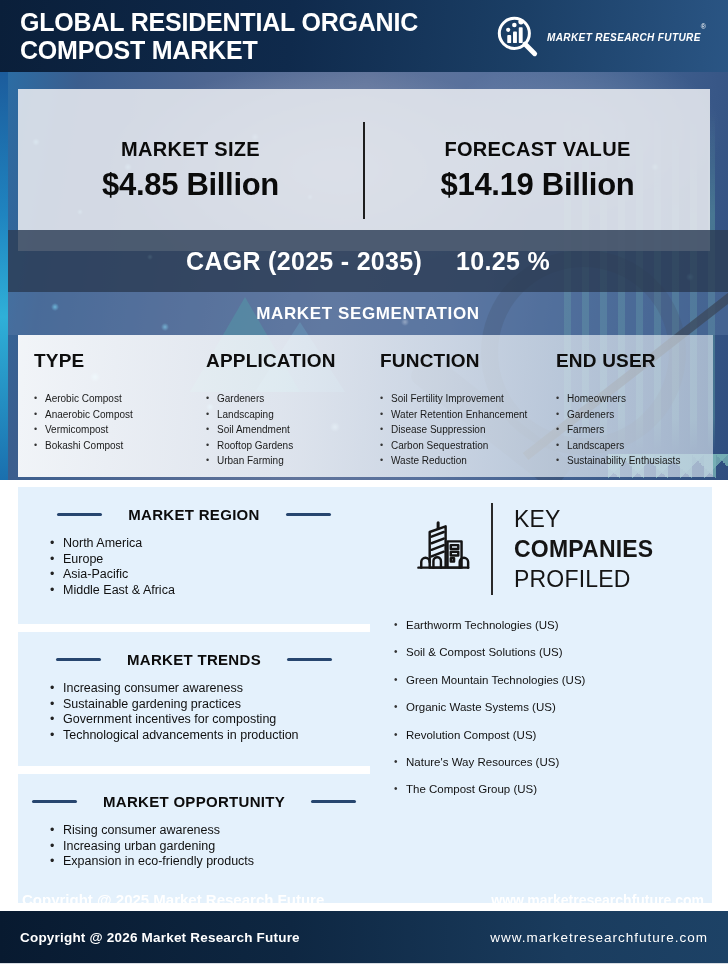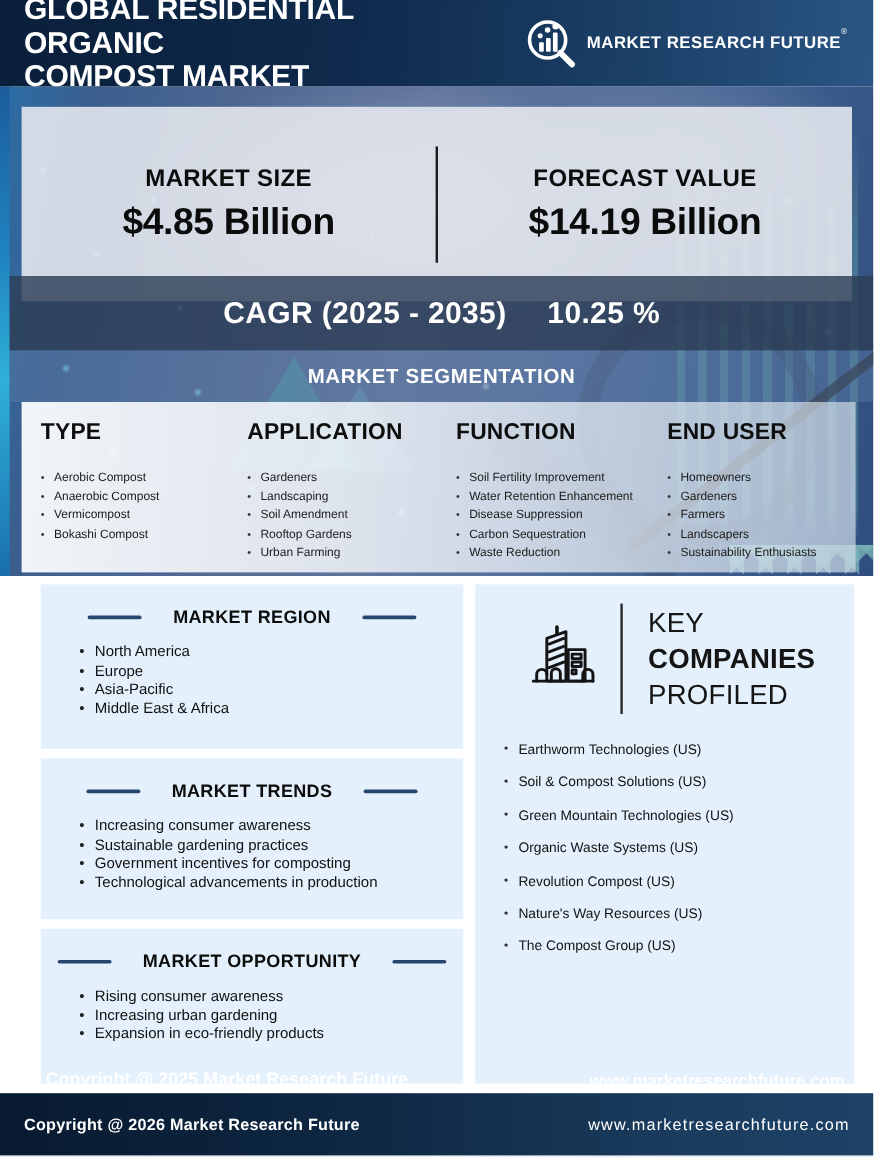--- a/index.html
+++ b/index.html
@@ -8,21 +8,21 @@
 
   
   .header {
     position: relative; height: 72px;
     background: linear-gradient(95deg, #0a1f3a 0%, #0f2a4c 40%, #1b3f66 72%, #2a5584 100%);
     display: flex; align-items: center; justify-content: space-between;
     padding: 0 22px 0 20px; z-index: 5; gap: 44px;
   }
   .title { color: #ffffff; font-size: 25px; font-weight: 700; line-height: 1.12; letter-spacing: -0.2px; }
   .logo { display: flex; align-items: center; gap: 7px; }
-  .logo-text { color: #fff; font-size: 14px; font-weight: 700; letter-spacing: 0.4px; white-space: nowrap; }
+  .logo-text { color: #fff; font-size: 10px; font-weight: 700; letter-spacing: 0.4px; white-space: nowrap; font-style: italic; }
   .logo-reg { color: #fff; font-size: 7px; vertical-align: super; position: relative; top: -6px; }
 
   
   .hero { position: relative; height: 408px; overflow: hidden;
     background: linear-gradient(100deg, #2a6ea6 0%, #3b5e8e 10%, #4f6792 26%, #60749b 46%, #57709c 62%, #41608f 80%, #2f4e7f 100%);
   }
   .hero::before { 
     content: ""; position: absolute; inset: 0; z-index: 0;
     background-image:
       radial-gradient(ellipse 320px 150px at 45% 24%, rgba(255,255,255,0.30), transparent 70%),
@@ -78,21 +78,21 @@
 
   .seg-panel { position: absolute; left: 18px; right: 15px; top: 263px; height: 142px; z-index: 2;
     background: linear-gradient(95deg, rgba(253,254,255,0.94) 0%, rgba(240,244,249,0.88) 38%, rgba(219,228,238,0.80) 72%, rgba(203,216,230,0.72) 100%);
     display: grid; grid-template-columns: 172px 174px 176px auto; padding: 15px 6px 0 16px; }
   .seg-col-header { font-size: 19px; font-weight: 700; color: #0e0e0e; letter-spacing: 0.2px; margin-bottom: 19px; }
   .seg-list { list-style: none; }
   .seg-list li { font-size: 10px; color: #1a1a1a; line-height: 15.5px; padding-left: 11px; position: relative; }
   .seg-list li::before { content: "•"; position: absolute; left: 0; font-size: 9px; color: #333; }
 
   
-  .content { position: relative; height: 427px; background: #ffffff; display: flex; gap: 10px; padding: 7px 16px 0 18px; margin-left: 16px; }
+  .content { position: relative; height: 427px; background: #ffffff; display: flex; padding: 7px 16px 0 18px; }
   .left-col { width: 352px; display: flex; flex-direction: column; }
   .card { background: #e4f1fc; position: relative; overflow: hidden; padding-top: 19px; }
   .card-region { height: 137px; margin-bottom: 8px; }
   .card-trends { height: 134px; margin-bottom: 8px; }
   .card-opportunity { height: 129px; }
   .card-head { display: flex; align-items: center; justify-content: center; gap: 26px; margin-bottom: 13px; }
   .dash { width: 45px; height: 3px; background: #27466f; border-radius: 2px; }
   .card-title { font-size: 15px; font-weight: 700; color: #0c0c0c; letter-spacing: 0.3px; white-space: nowrap; }
   .card-list { list-style: none; margin-left: 32px; }
   .card-list li { font-size: 12.5px; color: #101010; line-height: 15.6px; padding-left: 13px; position: relative; }

